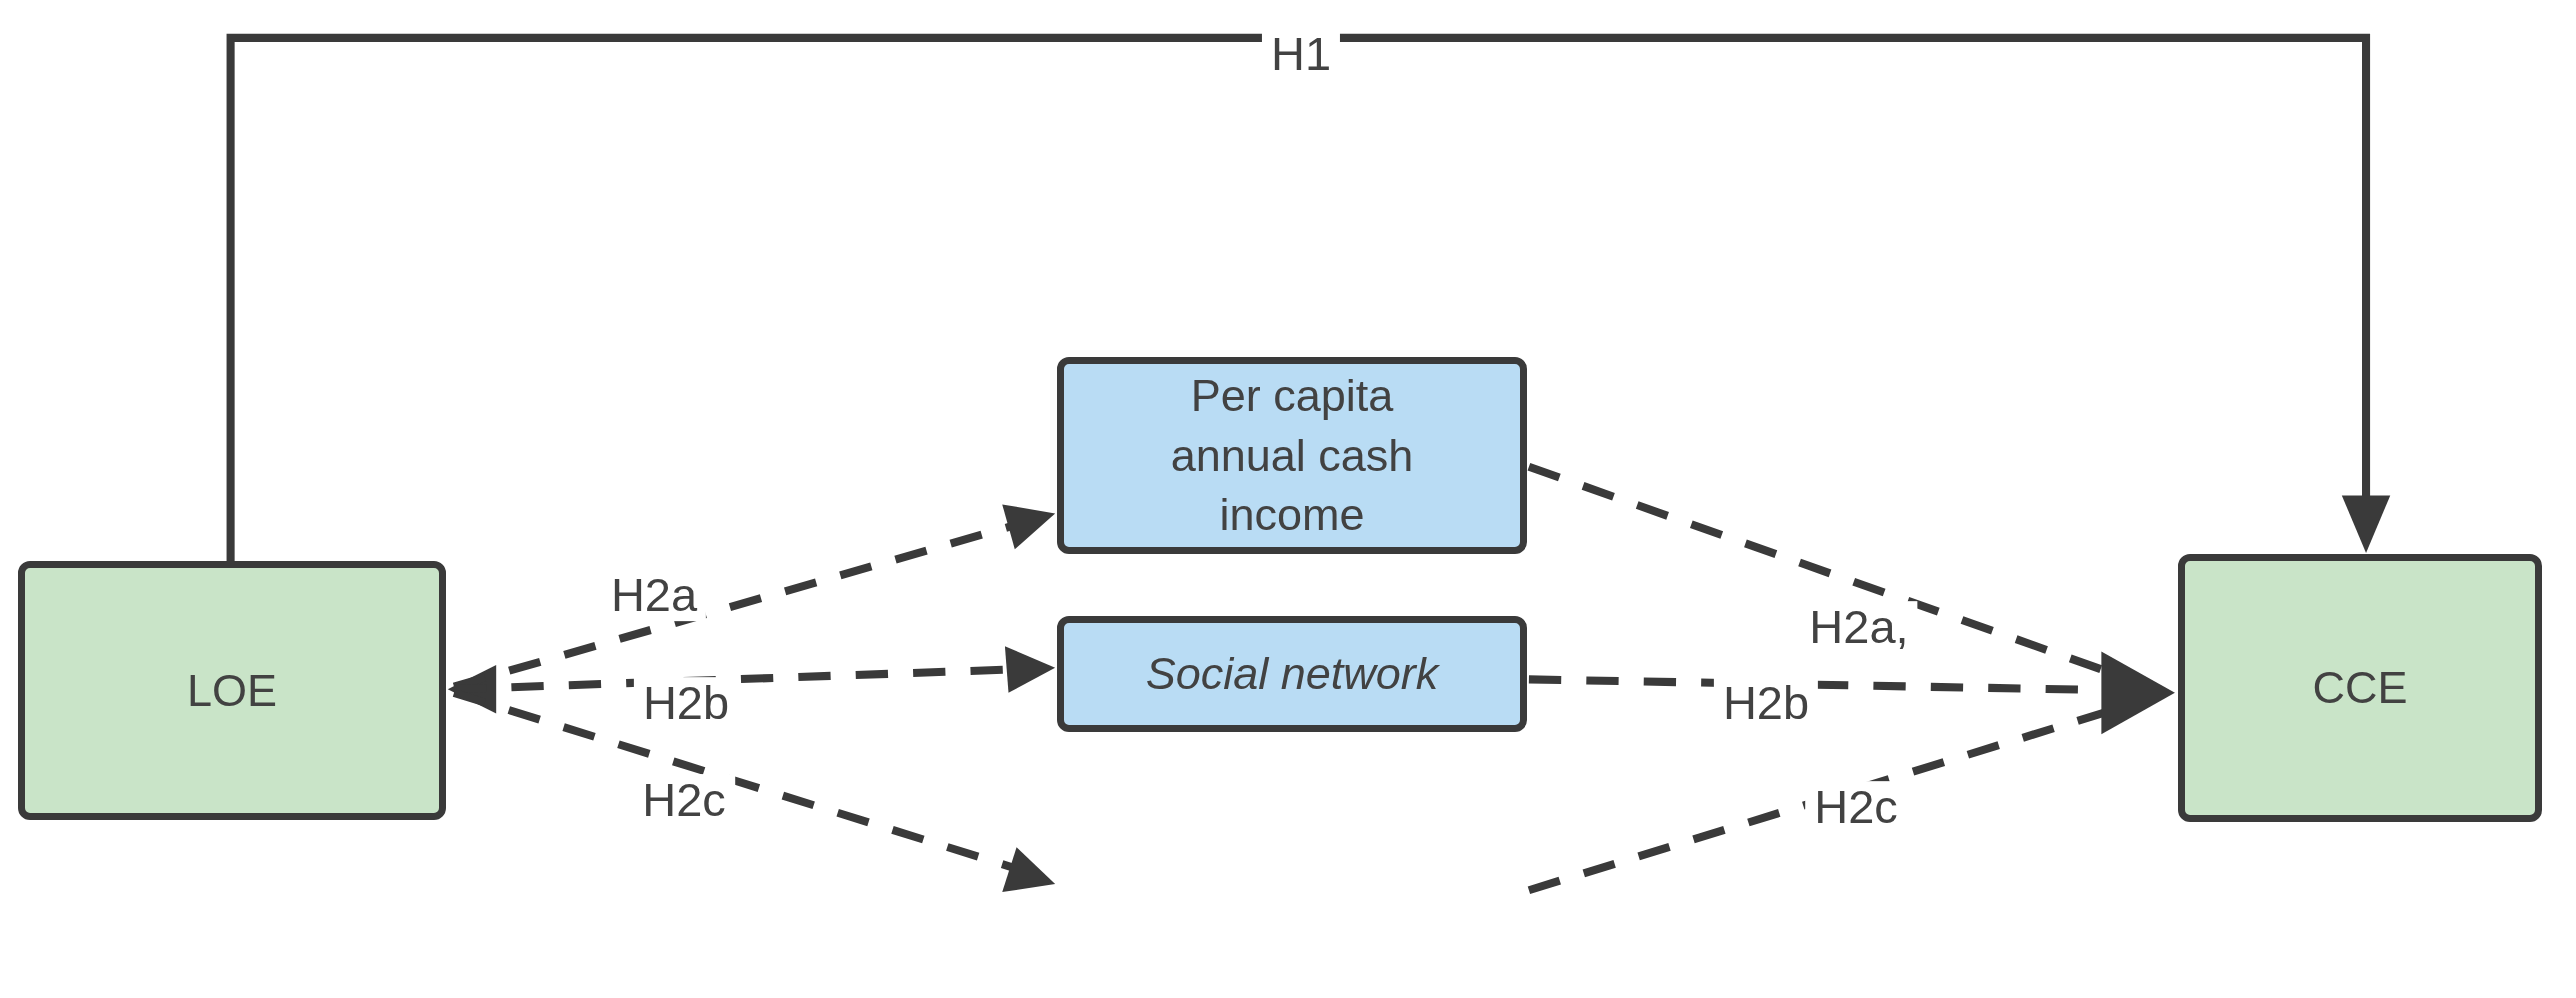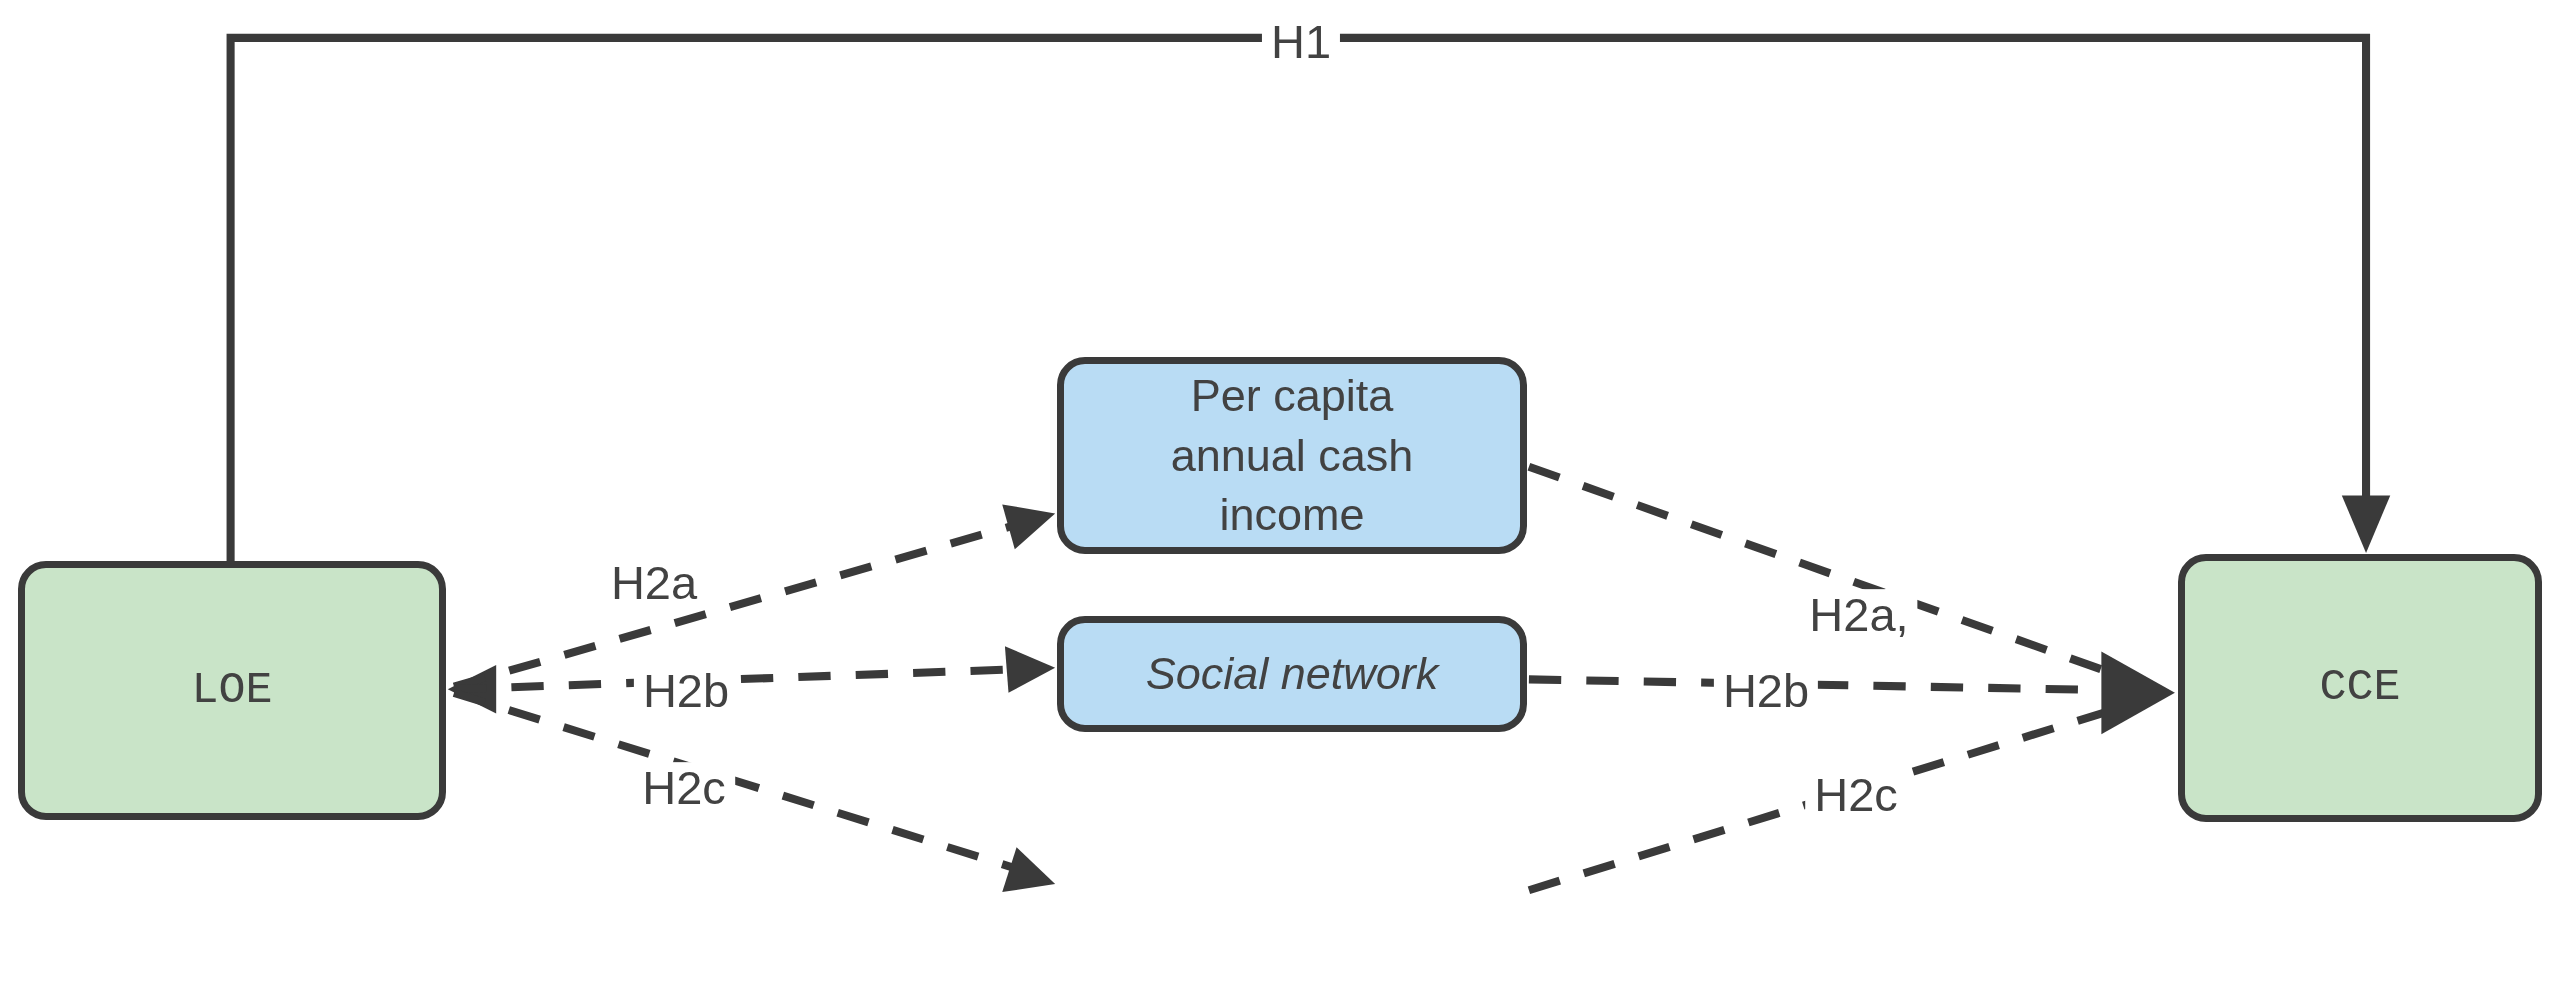--- a/index.html
+++ b/index.html
@@ -36,30 +36,30 @@
     stroke: var(--stroke);
     stroke-width: 9;
     stroke-dasharray: 36 28;
   }
   .arrow-head { fill: var(--stroke); stroke: none; }
 
   .node {
     position: absolute;
     z-index: 2;
     border: 7.2px solid var(--stroke);
-    border-radius: 28px;
+    border-radius: 12px;
     display: flex;
     align-items: center;
     justify-content: center;
     text-align: center;
     color: #424242;
     font-size: 45px;
     line-height: 1.32;
   }
-  .node.exogenous { background: var(--exogenous_fill); font-family: Liberation Mono, monospace; }
+  .node.exogenous { background: var(--exogenous_fill); }
   .node.mediator  { background: var(--mediator_fill); }
 
   .node-loe    { left: 18px;   top: 561px; width: 428px; height: 259px; }
   .node-cce    { left: 2178px; top: 554px; width: 364px; height: 268px; }
   .node-income { left: 1057px; top: 357px; width: 470px; height: 197px; }
   .node-social { left: 1057px; top: 616px; width: 470px; height: 116px; font-style: italic; }
   .node-family { left: 1057px; top: 792px; width: 470px; height: 187px; }
 
   .node .label { display: block; }
   .node .label.wrap3 { max-width: 296px; }
@@ -67,20 +67,21 @@
   .path-label {
     position: absolute;
     z-index: 3;
     transform: translate(-50%, -50%);
     background: var(--background);
     color: #424242;
     font-size: 47px;
     line-height: 1.1;
     padding: 0 9px;
     white-space: nowrap;
+    margin-top: 12px;
   }
   .label-h1        { left: 1301px; top: 42px; }
   .label-left-h2a  { left: 654px;  top: 583px; }
   .label-left-h2b  { left: 686px;  top: 691px; }
   .label-left-h2c  { left: 684px;  top: 788px; }
   .label-right-h2a { left: 1859px; top: 615px; }
   .label-right-h2b { left: 1766px; top: 691px; }
   .label-right-h2c { left: 1856px; top: 795px; }
 </style>
 </head>

